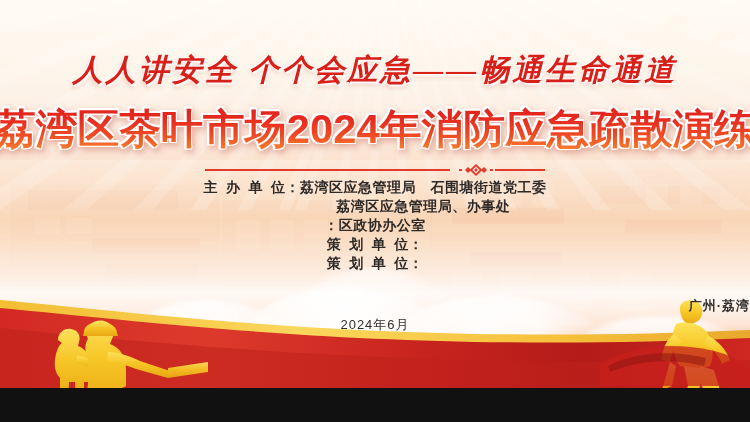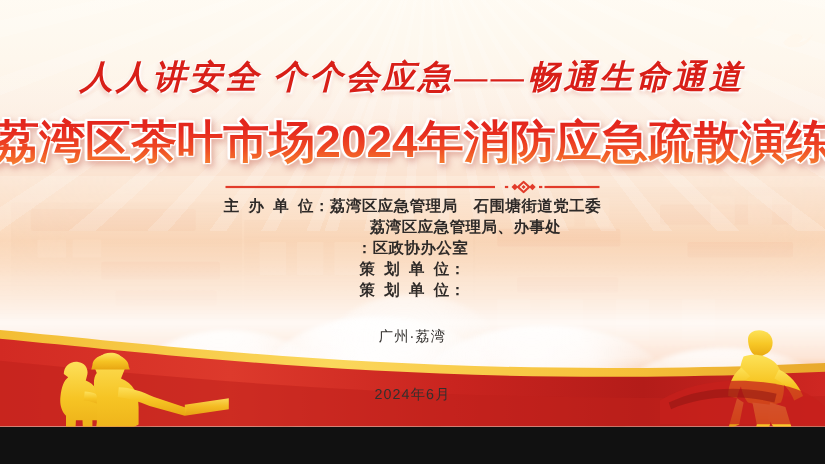--- a/index.html
+++ b/index.html
@@ -182,22 +182,22 @@
   }
   .orgrow .colon{flex:0 0 10px;}
   .orgrow .val{text-align:left;white-space:pre;}
   .orgrow.cont .lab,.orgrow.cont .colon{visibility:hidden;}
 
   .placeblock{
     position:absolute;left:0;right:0;top:296px;
     text-align:center;color:#33302e;
     font-size:13px;line-height:19px;letter-spacing:1px;font-weight:500;
   }
-  .placeblock .city{font-weight:400;}
-  .placeblock .date{font-weight:500;margin-top:34px;}
+  .placeblock .city{font-weight:700;text-align:right;}
+  .placeblock .date{font-weight:500;}
 </style>
 </head>
 <body>
 
 <div id="poster">
 
   <div class="bg-base"></div>
 
   <div class="bg-photo-wrap">
 

